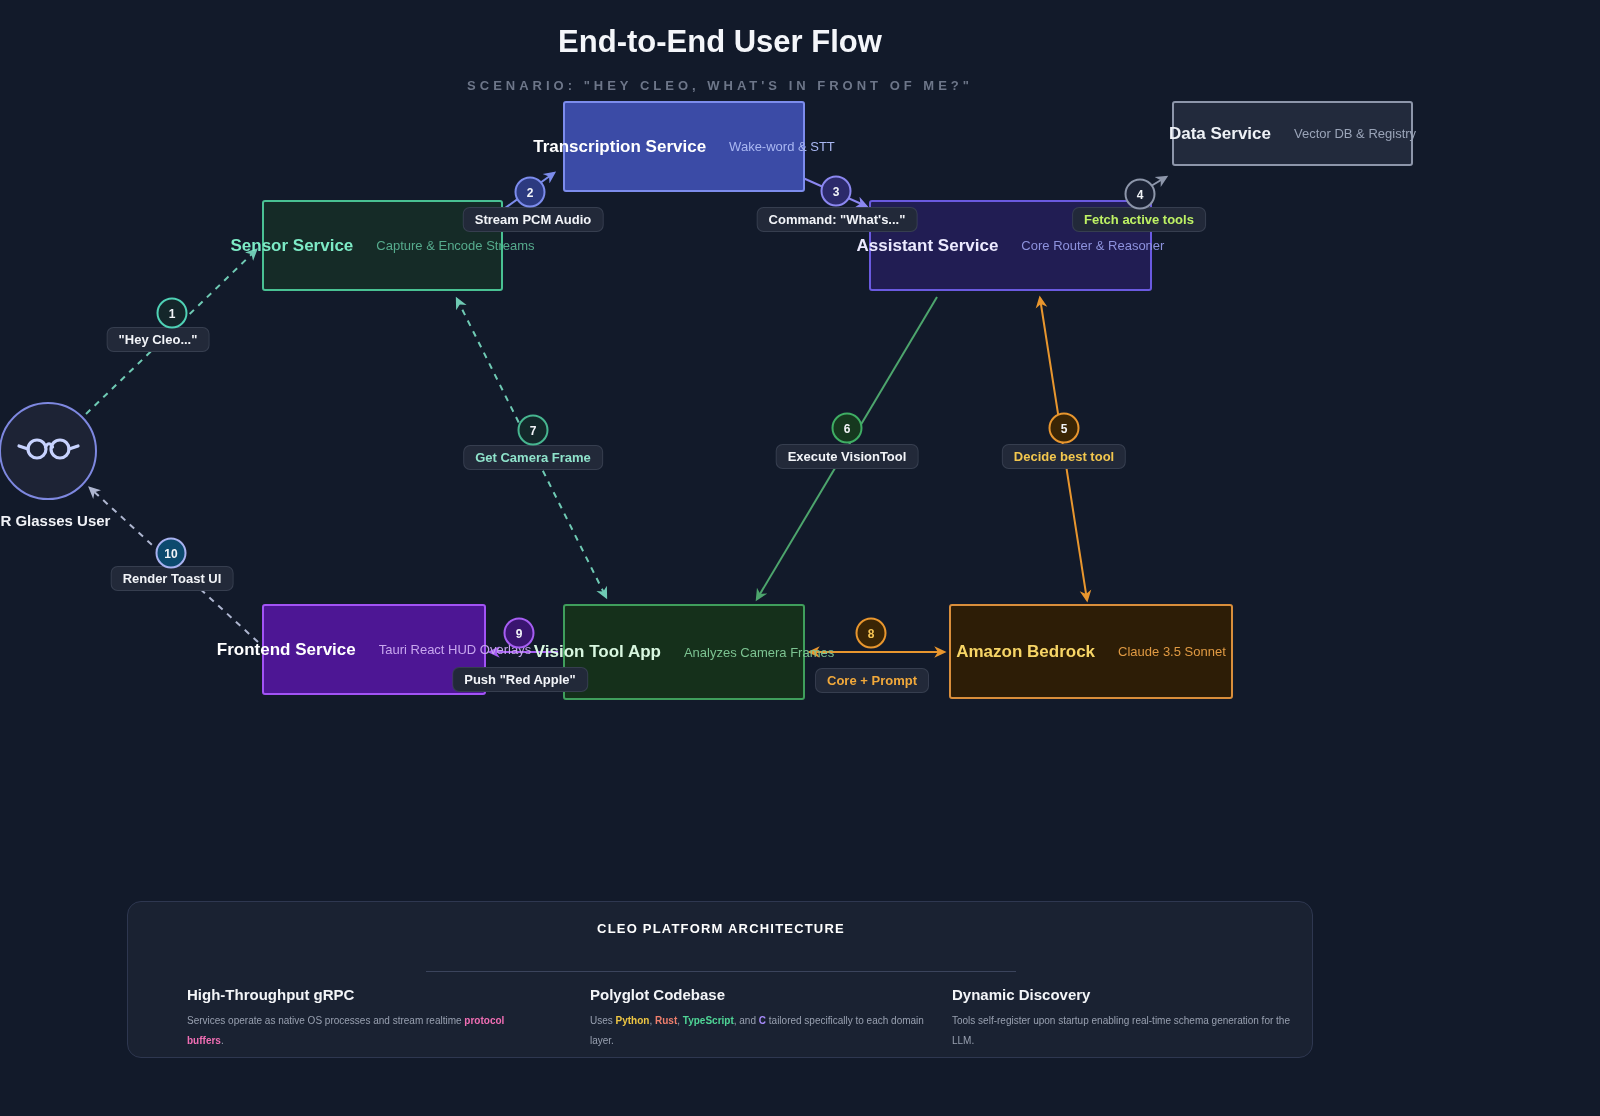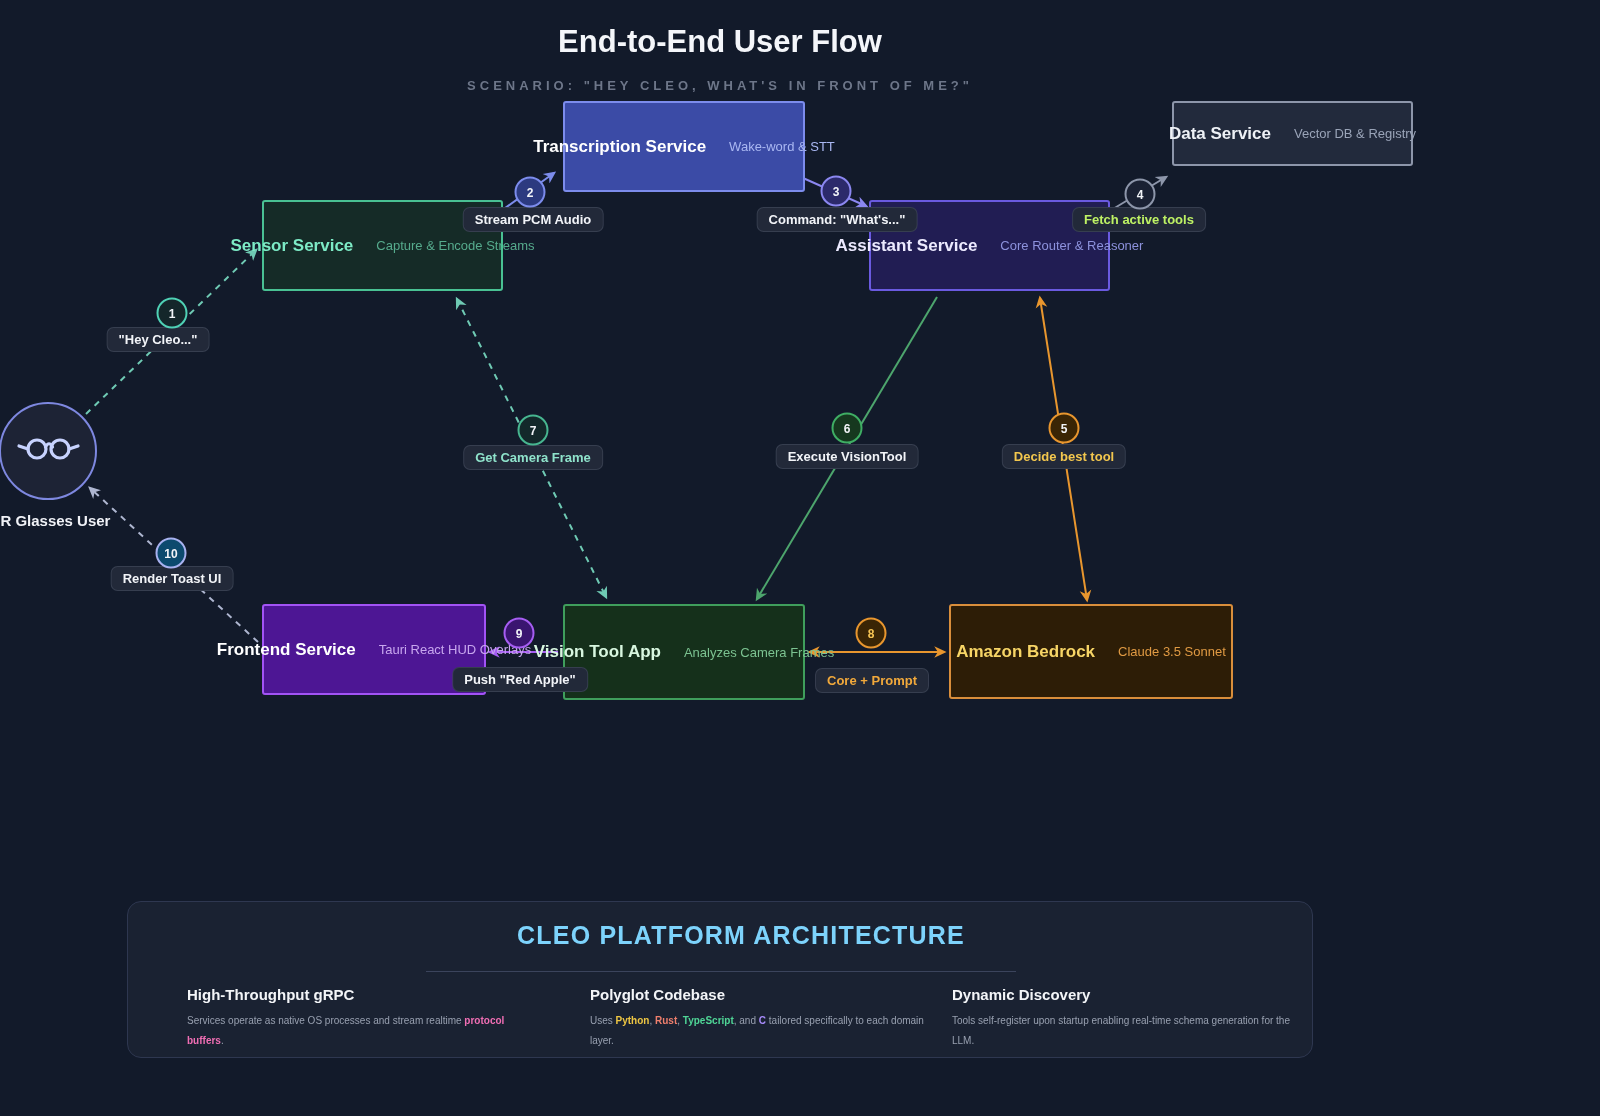--- a/index.html
+++ b/index.html
@@ -60,21 +60,21 @@
   
   .tag{position:absolute;transform:translateX(-50%);background:#222939;
     border:1px solid rgba(148,163,184,0.18);border-radius:7px;padding:4px 11px;
     font-size:13px;font-weight:700;color:#f2f4f8;white-space:nowrap;z-index:4;}
   .t4{color:#bef264}.t5{color:#f3c74e}.t7{color:#8fe3cb}.t8{color:#f2a93b}
 
   
   .panel{position:absolute;left:127px;top:901px;width:1186px;height:157px;box-sizing:border-box;
     background:#1a2232;border:1px solid #2e3750;border-radius:14px;}
   .panel-title{position:absolute;left:593px;top:19px;transform:translateX(-50%);
-    color:#7dd3fc;font-size:25px;font-weight:700;letter-spacing:1.2px;white-space:nowrap;margin-left:20px;}
+    color:#ffffff;font-size:13px;font-weight:700;letter-spacing:1.2px;white-space:nowrap;}
   .panel-divider{position:absolute;left:298px;top:69px;width:590px;height:1px;background:#3b445c;}
   .col{position:absolute;top:84px;width:340px;}
   .col-h{color:#f3f5f8;font-size:15px;font-weight:700;margin-bottom:8px;}
   .col-b{color:#98a0b0;font-size:10px;line-height:20px;}
   .hl-pink{color:#f06eb4;font-weight:700;}
   .hl-python{color:#eec643;font-weight:700;}
   .hl-rust{color:#ef7f6d;font-weight:700;}
   .hl-ts{color:#4fd596;font-weight:700;}
   .hl-c{color:#a78bfa;font-weight:700;}
 </style>
@@ -130,21 +130,21 @@
     <div class="node-sub">Wake-word &amp; STT</div>
   </div>
   <div class="node n-data" style="left:1172px;top:101px;width:241px;height:65px">
     <div class="node-title">Data Service</div>
     <div class="node-sub">Vector DB &amp; Registry</div>
   </div>
   <div class="node n-sensor" style="left:262px;top:200px;width:241px;height:91px">
     <div class="node-title">Sensor Service</div>
     <div class="node-sub">Capture &amp; Encode Streams</div>
   </div>
-  <div class="node n-assistant" style="left:869px;top:200px;width:241px;height:91px">
+  <div class="node n-assistant" style="left:869px;top:200px;width:283px;height:91px">
     <div class="node-title">Assistant Service</div>
     <div class="node-sub">Core Router &amp; Reasoner</div>
   </div>
   <div class="node n-frontend" style="left:262px;top:604px;width:224px;height:91px">
     <div class="node-title">Frontend Service</div>
     <div class="node-sub">Tauri React HUD Overlays</div>
   </div>
   <div class="node n-vision" style="left:563px;top:604px;width:242px;height:96px">
     <div class="node-title">Vision Tool App</div>
     <div class="node-sub">Analyzes Camera Frames</div>

